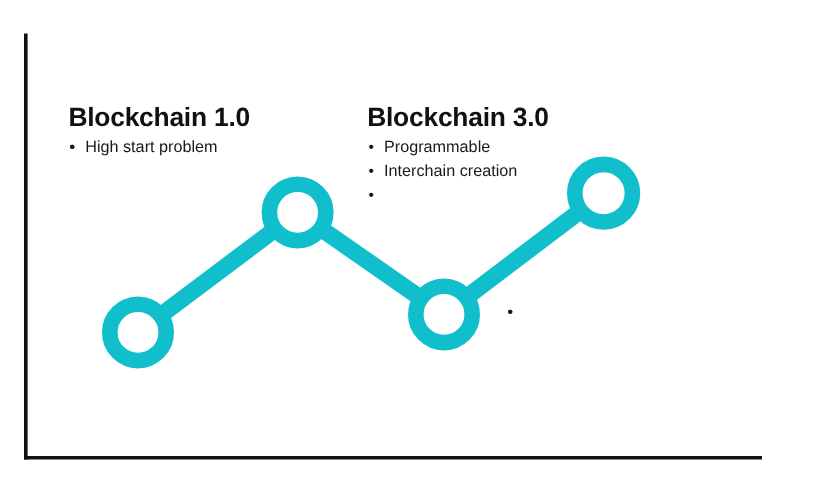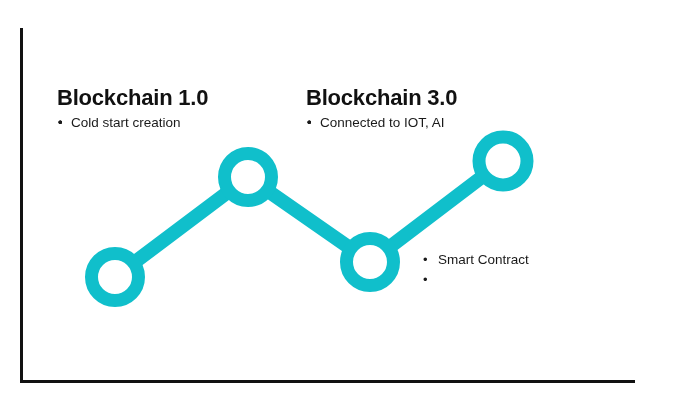--- a/index.html
+++ b/index.html
@@ -103,46 +103,46 @@
     <div class="anno-title">Blockchain 1.0</div>
     <ul class="anno-list">
       <li>
         <span class="bullet">•</span>
       </li>
       <li>
         <span class="bullet">•</span>
       </li>
       <li>
         <span class="bullet">•</span>
-        <span>Cold start creation</span>
+        <span>High start problem</span>
       </li>
     </ul>
   </div>
 
   <div class="anno" id="anno-3">
     <div class="anno-title">Blockchain 3.0</div>
     <ul class="anno-list">
       <li>
         <span class="bullet">•</span>
+        <span>Programmable</span>
       </li>
       <li>
         <span class="bullet">•</span>
+        <span>Interchain creation</span>
       </li>
       <li>
         <span class="bullet">•</span>
-        <span>Connected to IOT, AI</span>
       </li>
     </ul>
   </div>
 
   <div class="anno" id="anno-2">
     <ul class="anno-list">
       <li>
         <span class="bullet">•</span>
-        <span>Smart Contract</span>
       </li>
       <li>
         <span class="bullet">•</span>
       </li>
     </ul>
   </div>
 
 </div>
 
 </body></html>

